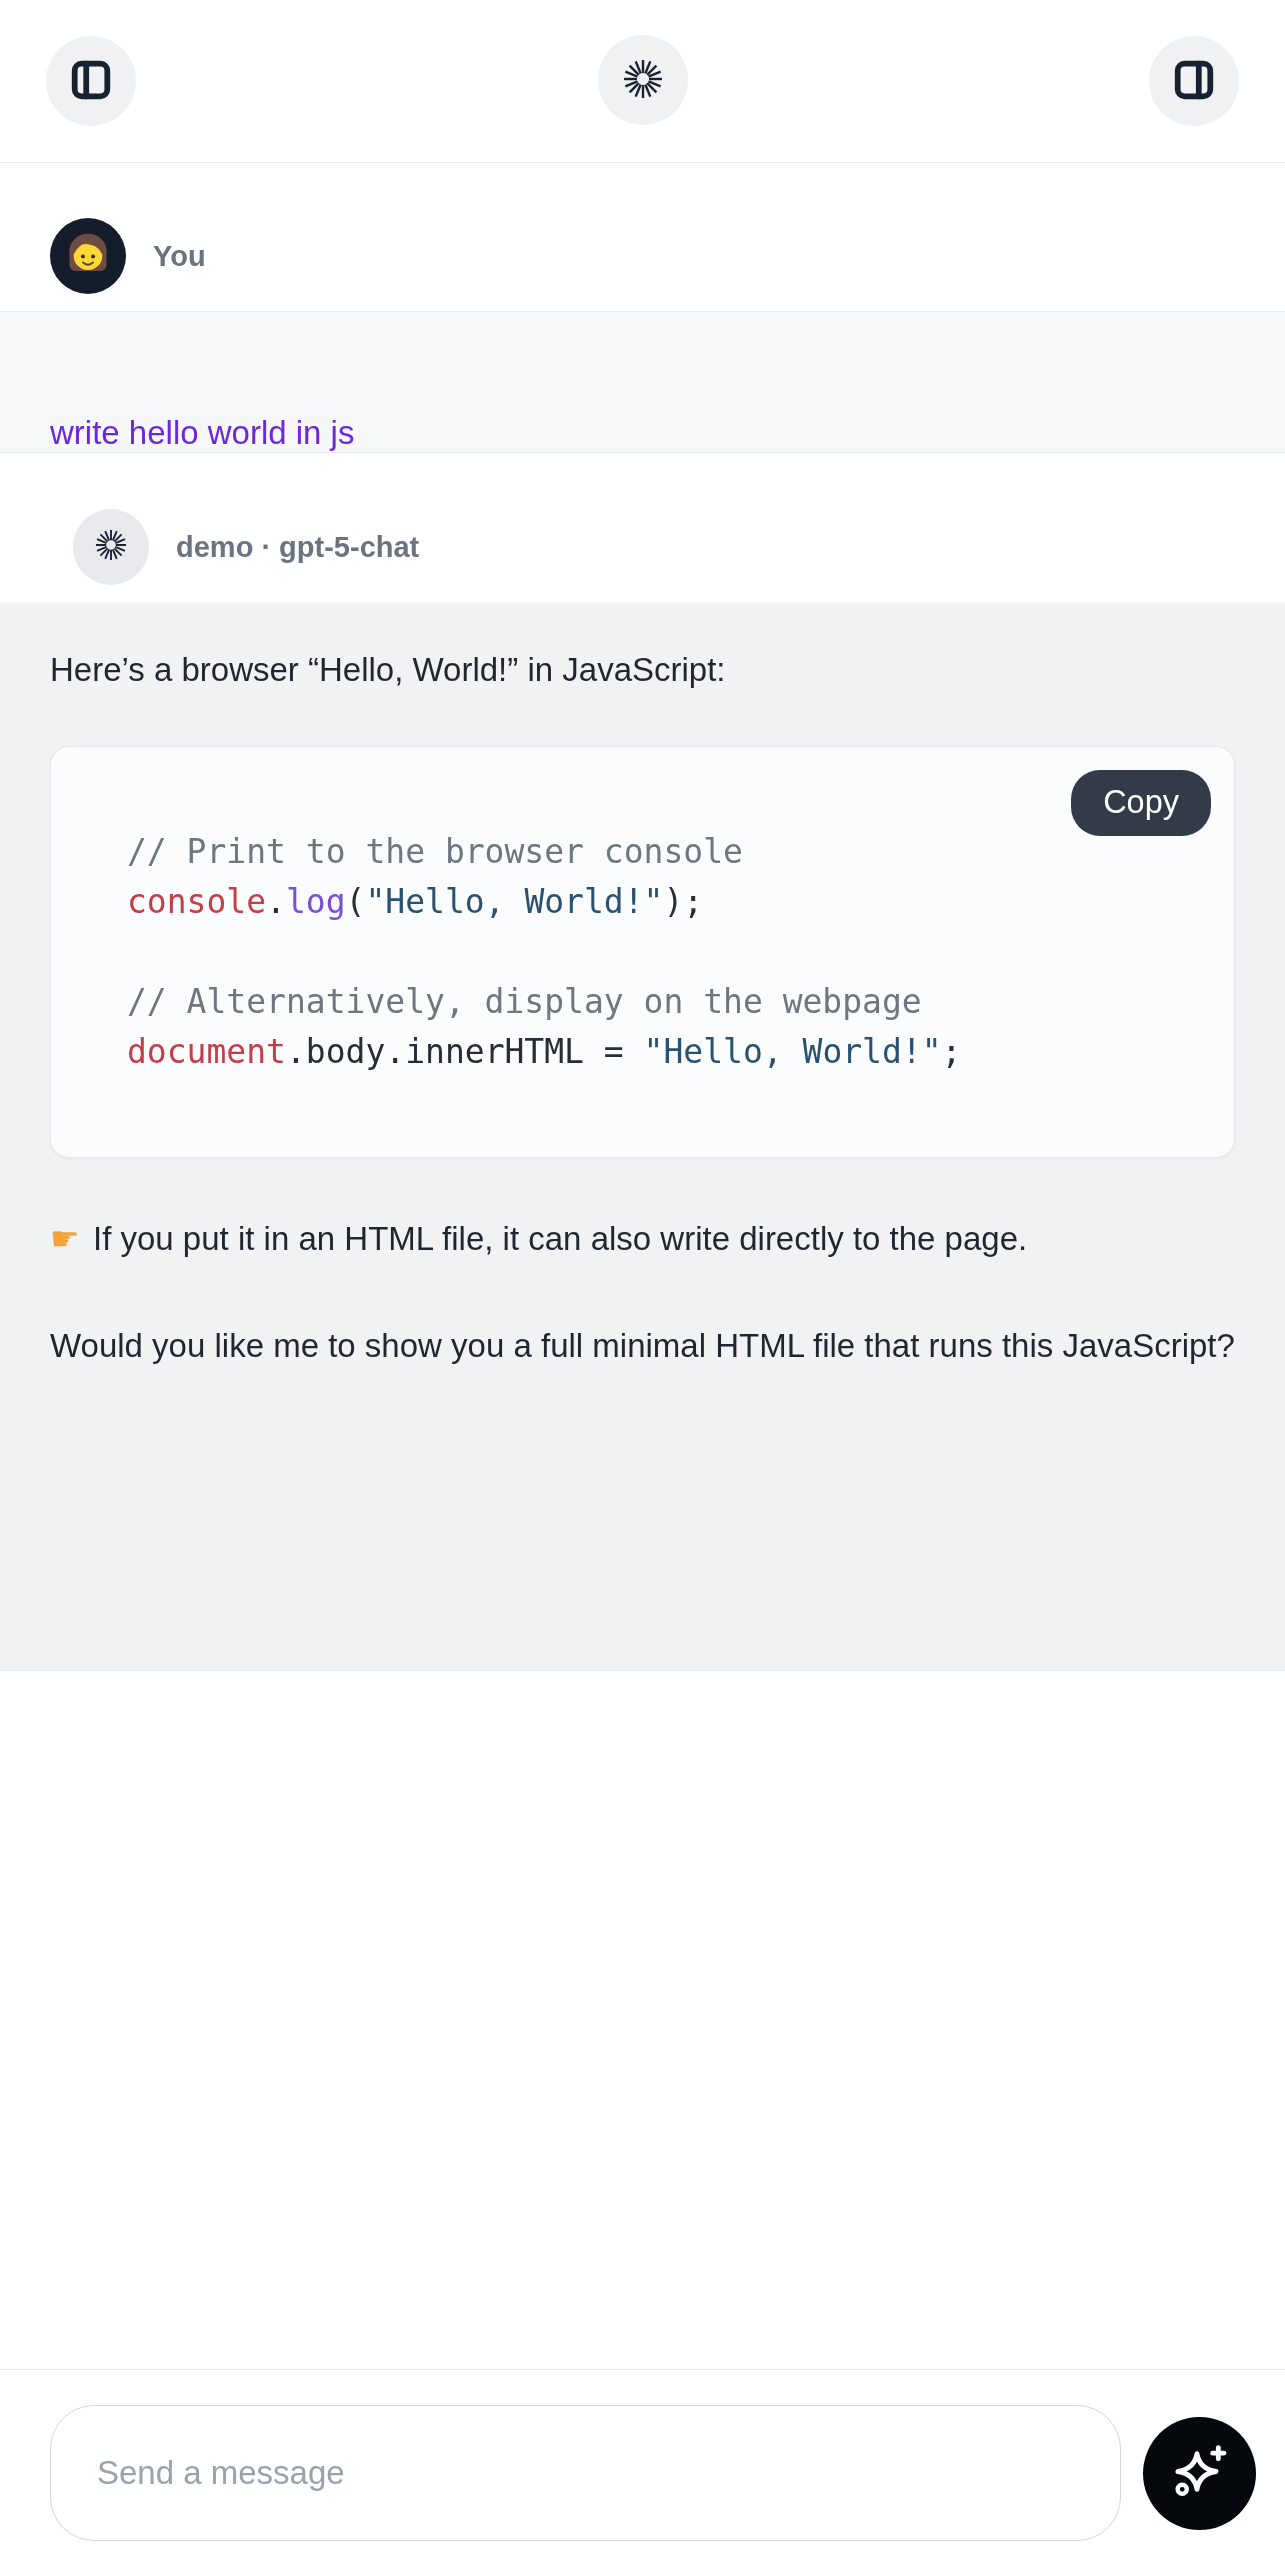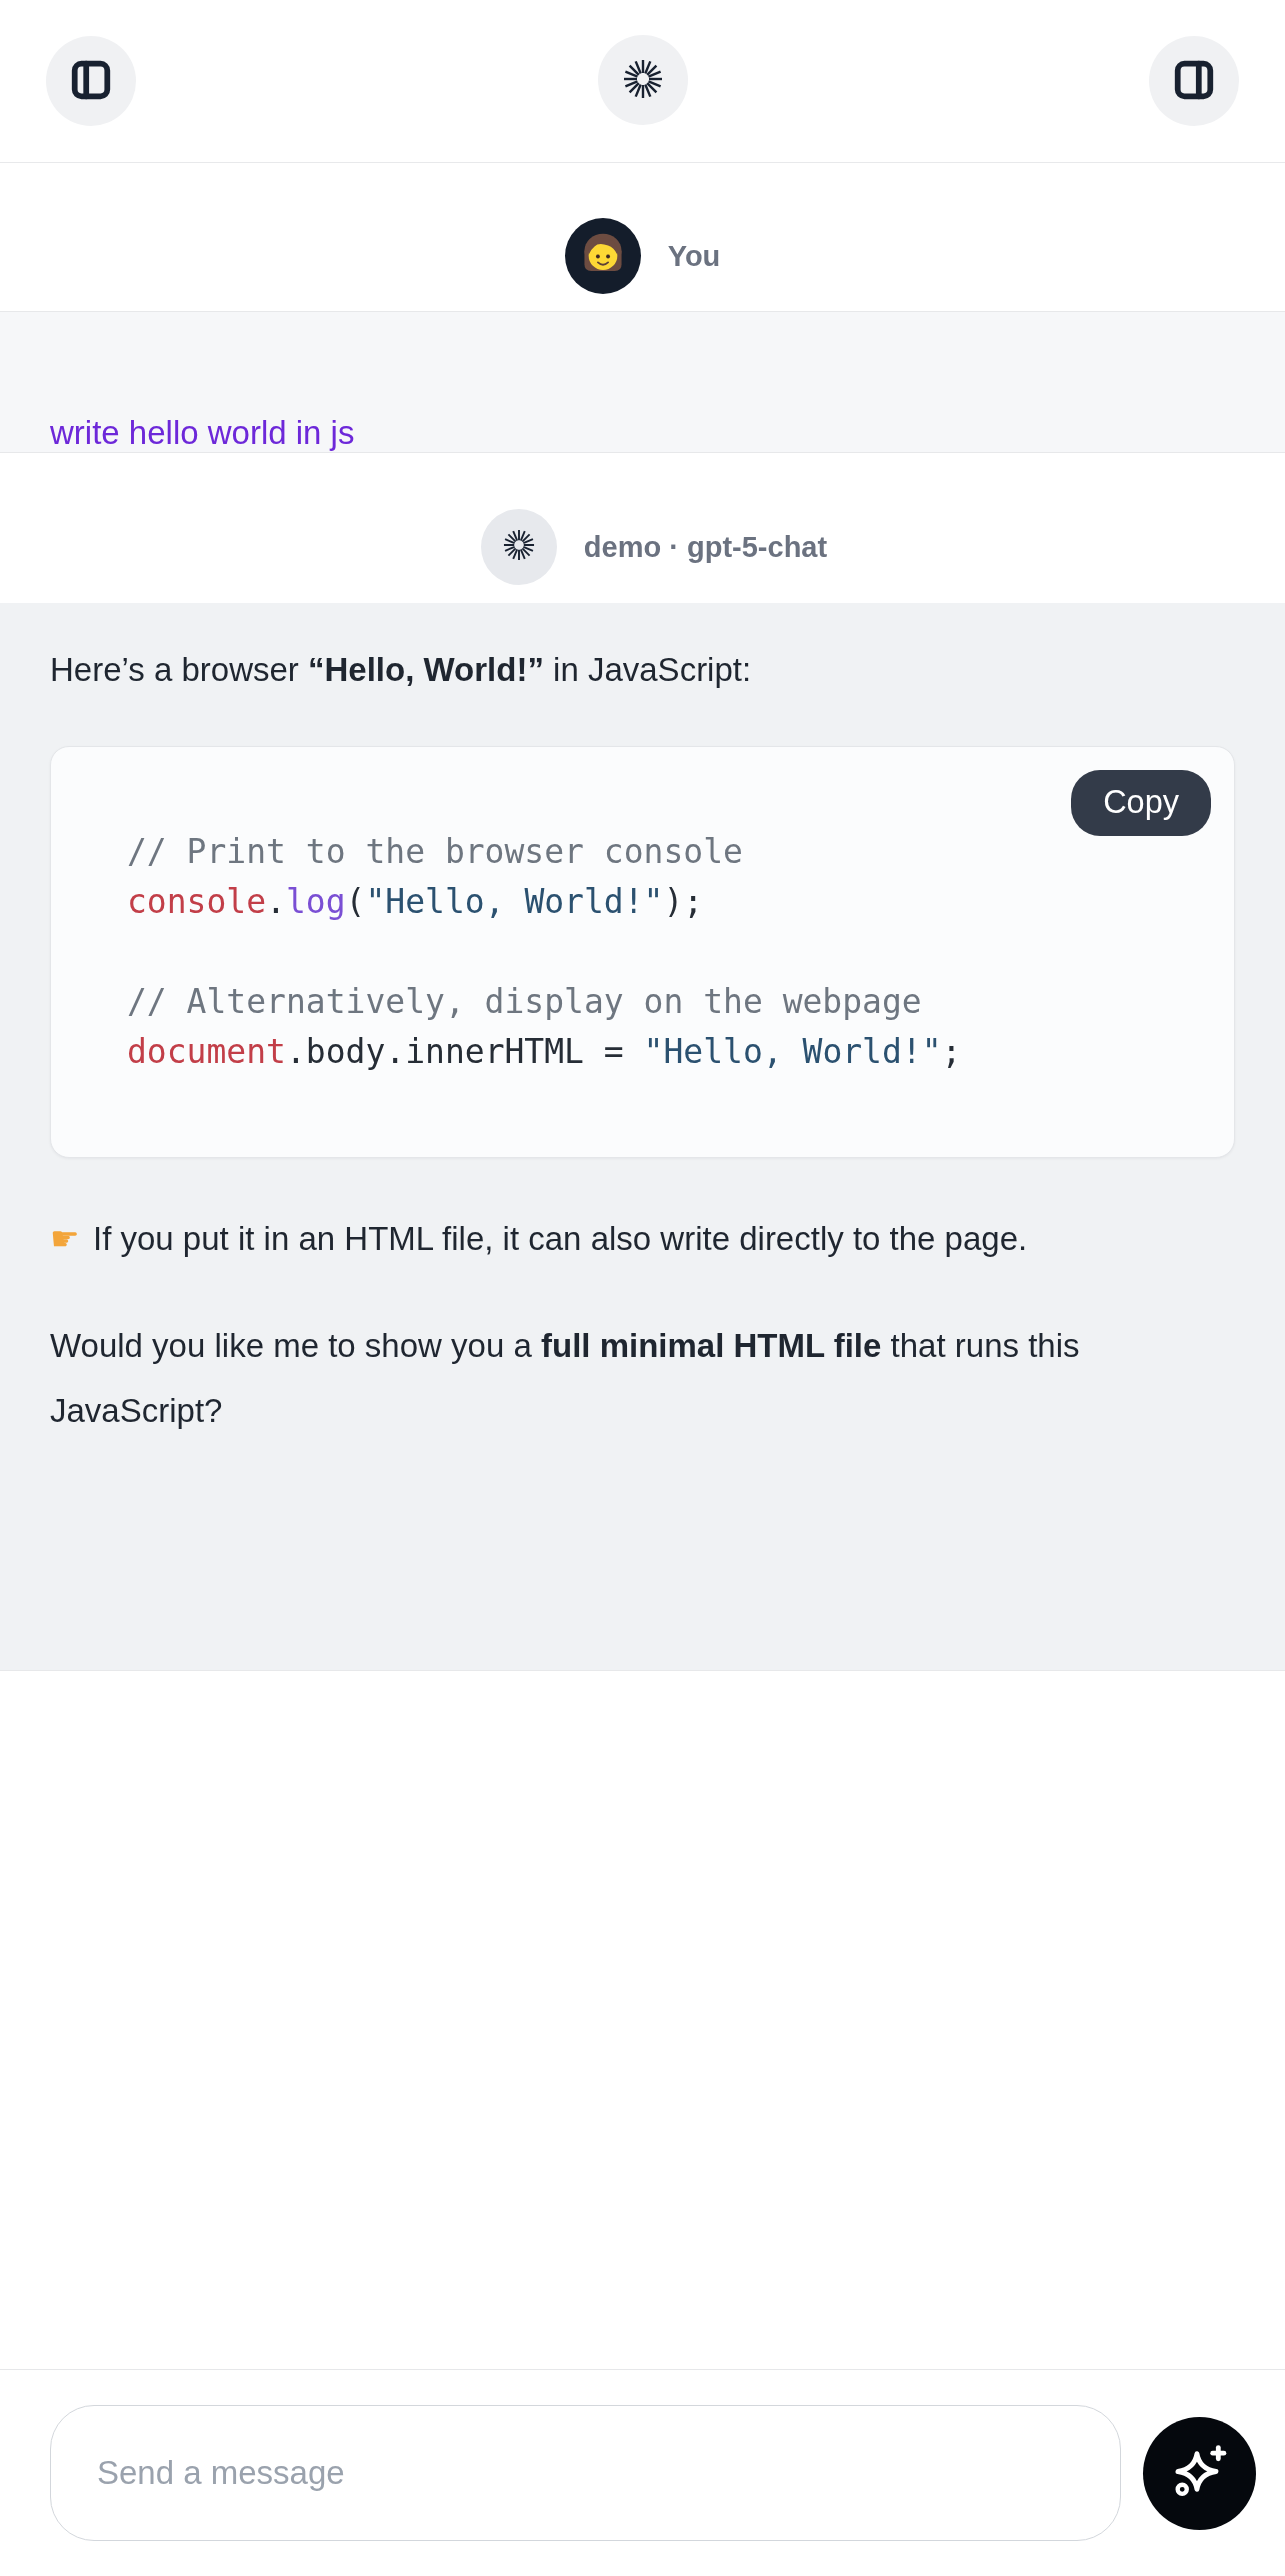--- a/index.html
+++ b/index.html
@@ -33,21 +33,20 @@
     display: flex; align-items: center; justify-content: center;
     cursor: pointer;
   }
   .icon-btn.center { position: absolute; left: 50%; top: 35px; transform: translateX(-50%); }
 
   
   .msg-head {
     display: flex; align-items: center; gap: 27px;
     padding: 38px 50px 0;
     background: #ffffff;
-    justify-content: center;
   }
   .head-user { flex: 0 0 148px; }
   .head-asst { flex: 0 0 150px; margin-left: 23px; }
   .avatar {
     width: 76px; height: 76px; flex: 0 0 76px;
     border-radius: 50%;
     display: flex; align-items: center; justify-content: center;
     overflow: hidden;
   }
   .avatar-user { background: #141d2b; }
@@ -67,21 +66,21 @@
   }
 
   
   .asst-band {
     flex: 0 0 1068px;
     background: #f0f2f4;
     border-bottom: 1px solid #e7e8ea;
     padding: 34px 50px 0;
   }
   .para { font-size: 33px; line-height: 65px; color: #1f2630; }
-  .para .b { font-weight: 700; }
+  .para .b { font-weight: 400; }
   .intro { margin-bottom: 44px; }
   .notes { margin-bottom: 42px; }
   .pointer { color: #f3a53a; margin-right: 13.4px; }
 
   .code-card {
     position: relative;
     background: #fbfcfd;
     border: 1.9px solid #e4e6e9;
     border-radius: 19px;
     padding: 80px 76px;

